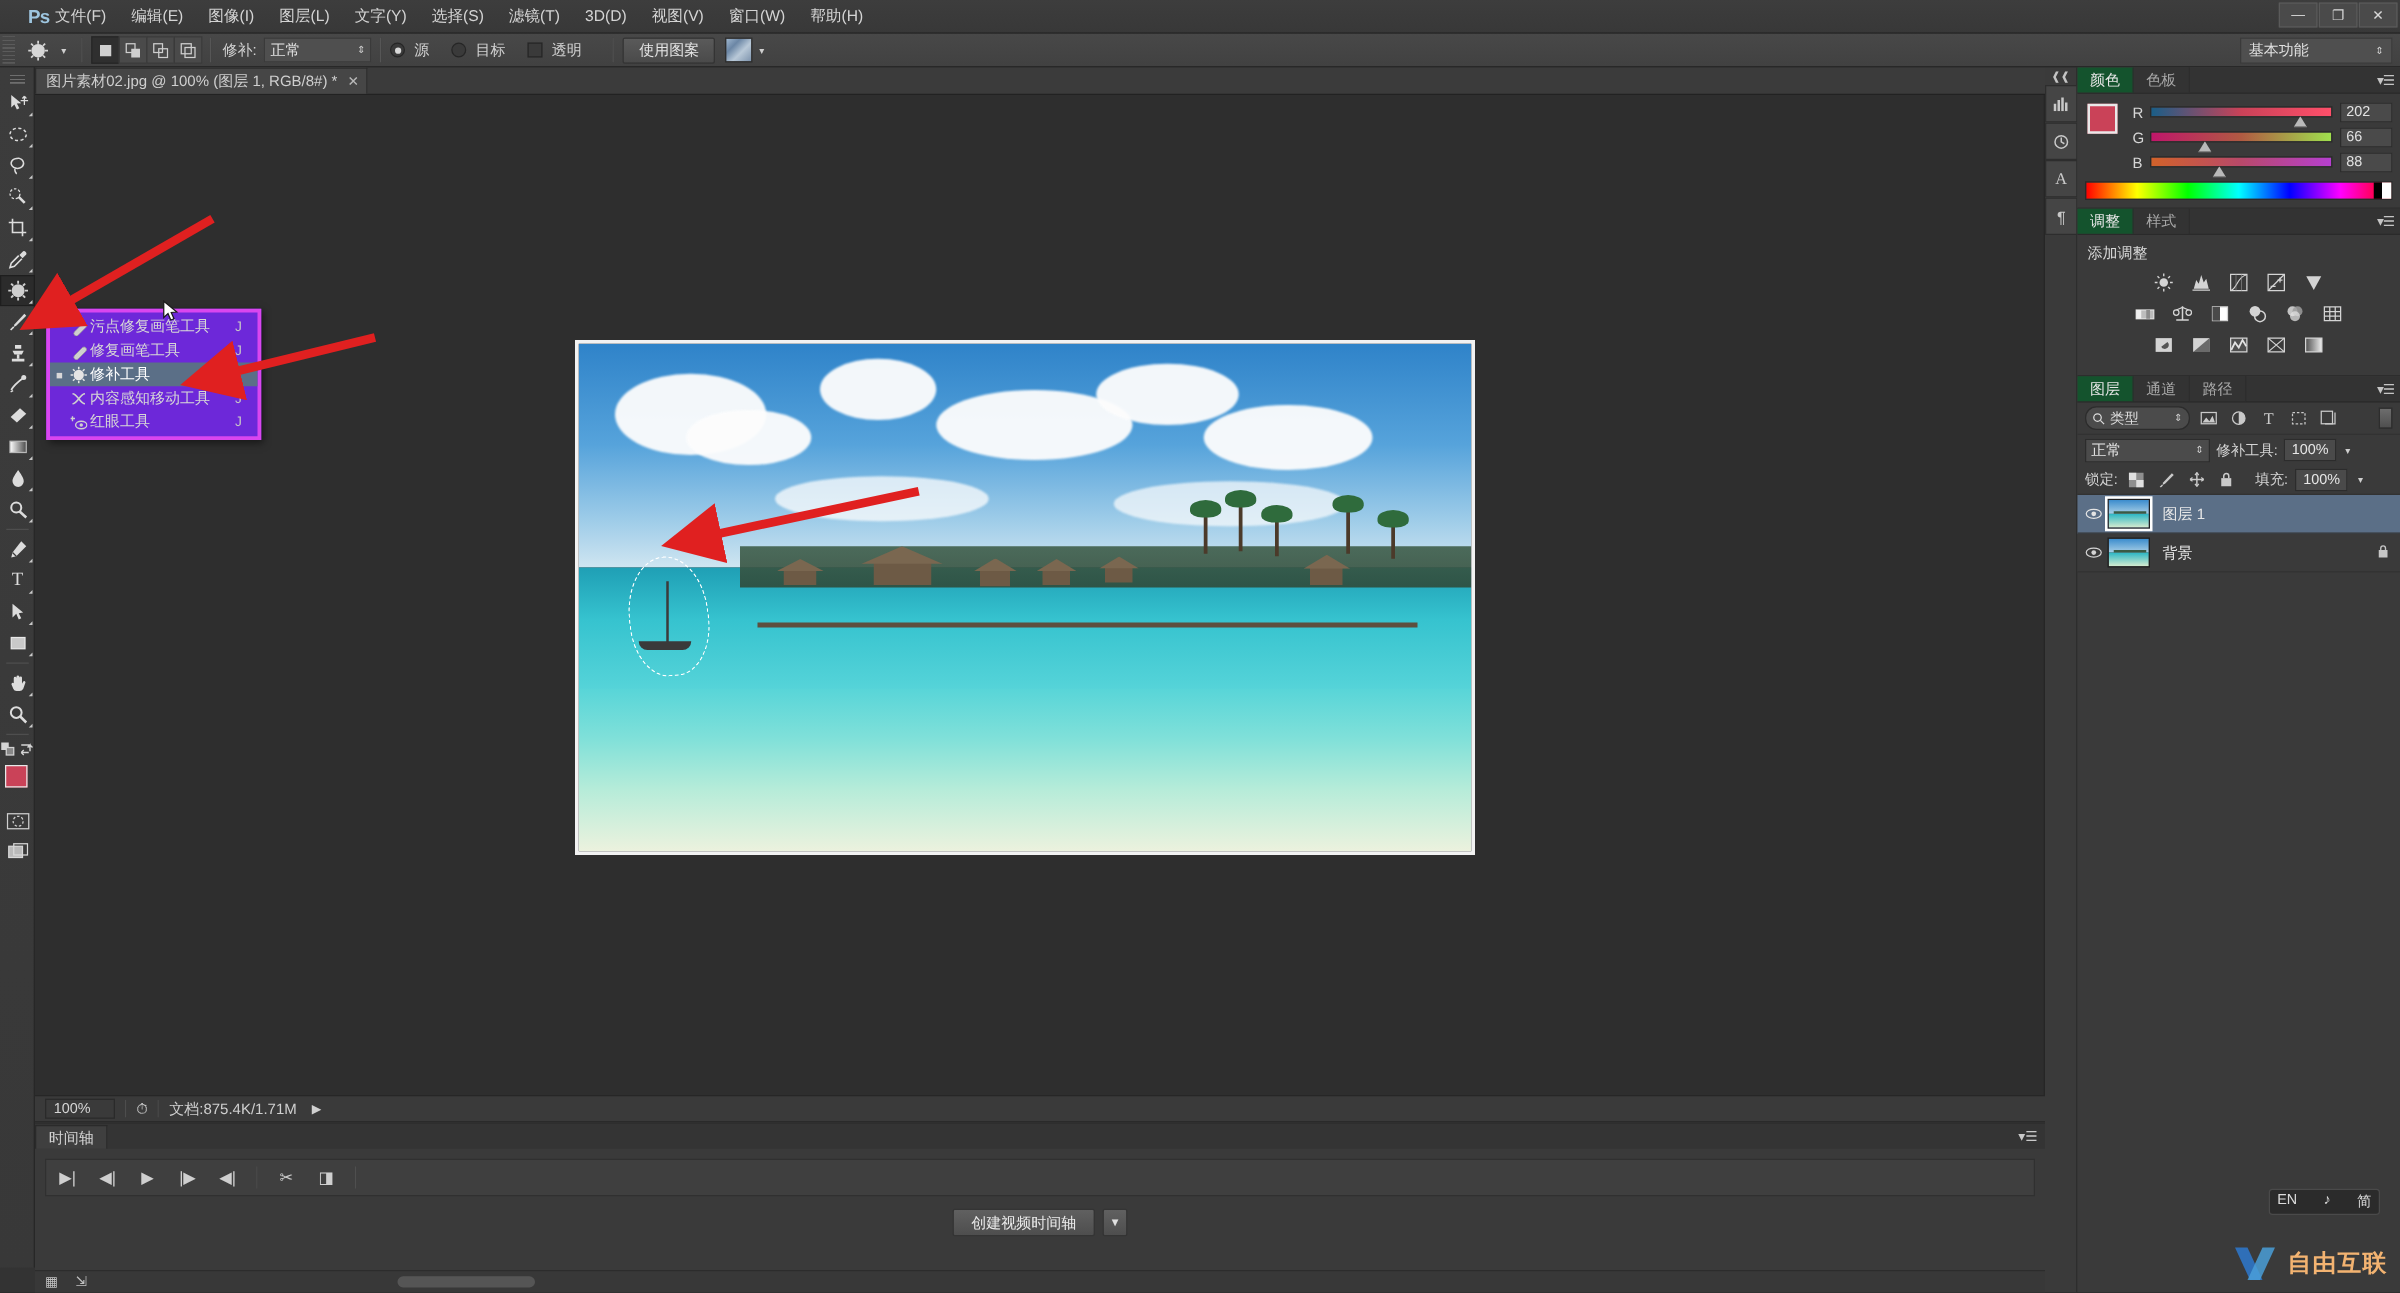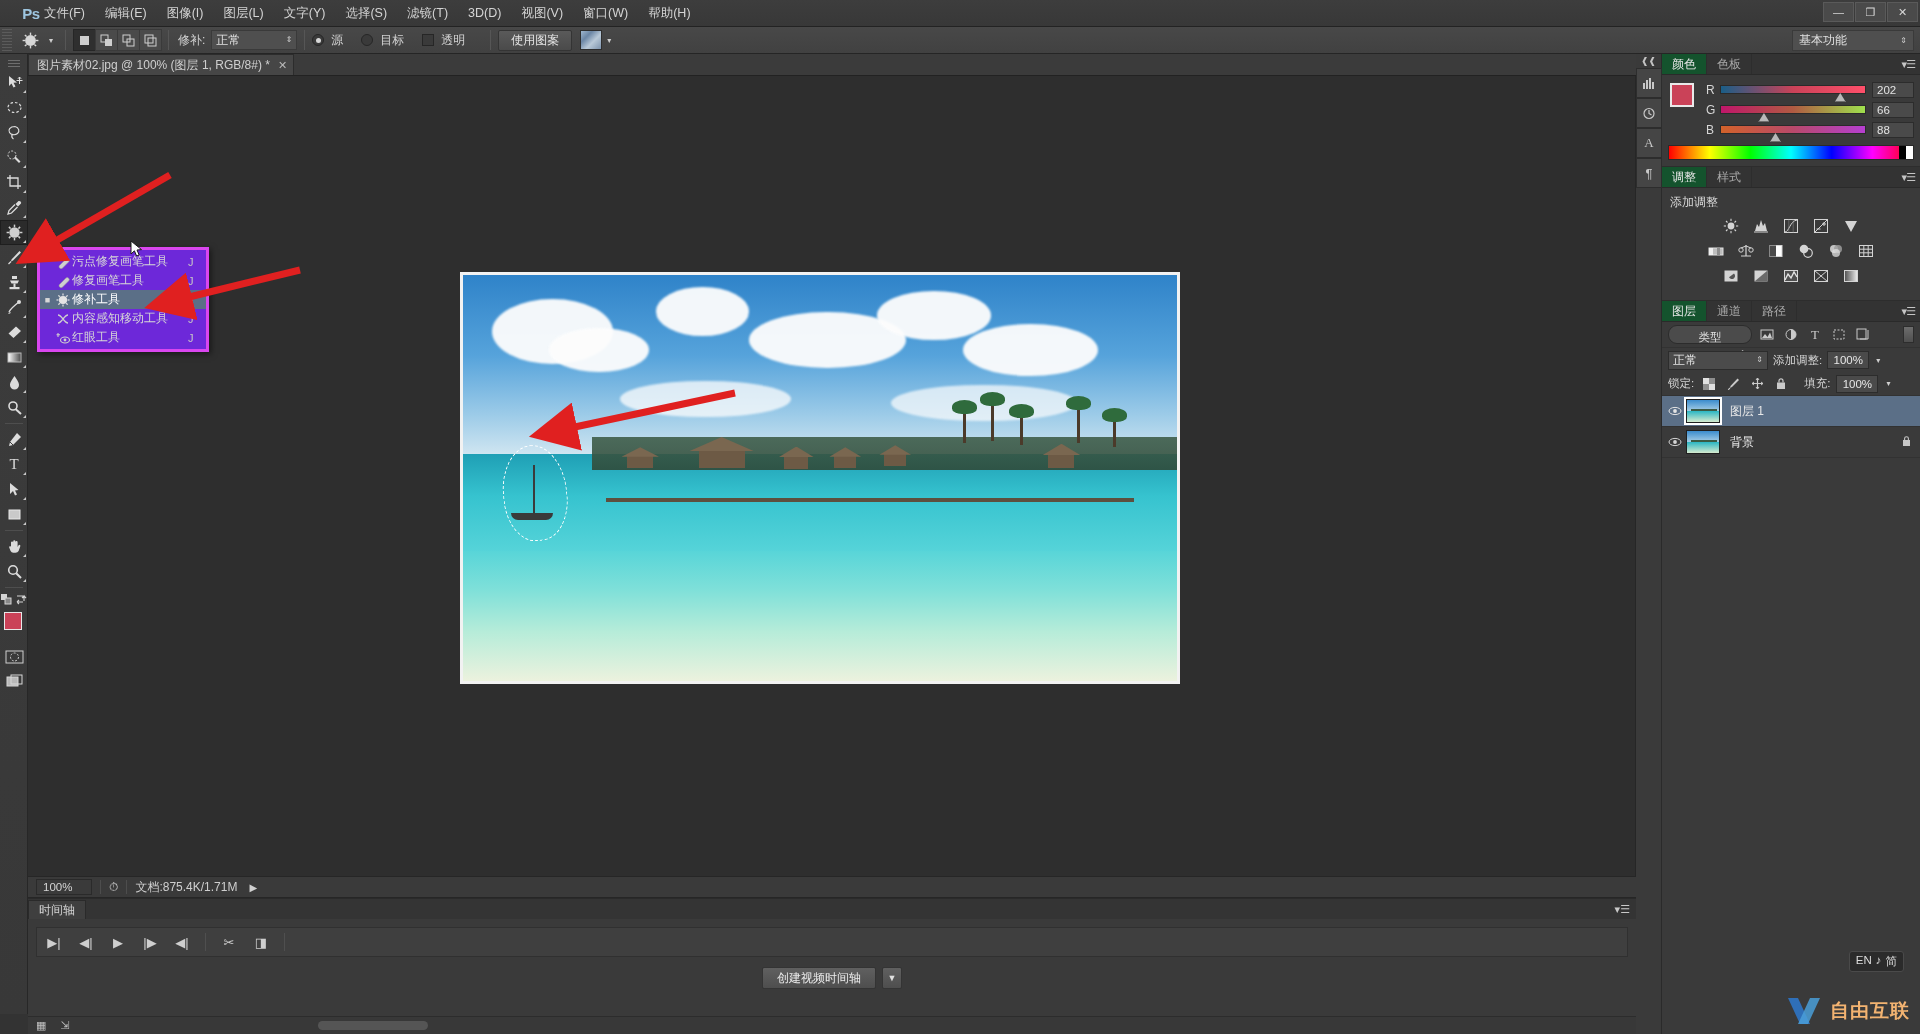--- a/index.html
+++ b/index.html
@@ -311,21 +311,21 @@
     width: 20px; height: 18px; display:flex; align-items:center; justify-content:center;
   }
 
   
   .lay-toolrow {
     height: 26px; display:flex; align-items:center; padding: 0 6px; gap: 6px;
     border-bottom:1px solid #323232;
   }
   .filter-box {
     width: 84px; height: 19px; background:#4b4b4b; border:1px solid #2c2c2c; border-radius: 9px;
-    display:flex; align-items:center; padding: 0 5px; gap:4px; color:#dedede; font-size:11.5px;flex-direction:column;
+    display:flex; align-items:center; padding: 0 5px; gap:4px; color:#dedede; font-size:11.5px;
   }
   .filter-caret { margin-left:auto; font-size:8px; color:#cfcfcf;}
   .lay-ico { width:18px; height:18px; display:flex; align-items:center; justify-content:center; color:#c9c9c9; }
   .lay-toggle { width:11px; height:17px; background:linear-gradient(#6d6d6d,#4f4f4f); border:1px solid #2d2d2d; margin-left:auto;}
   .lay-row2 { height: 24px; display:flex; align-items:center; padding: 0 6px; gap: 5px; }
   .blend-sel {
     width: 100px; height: 19px; background:#4b4b4b; border:1px solid #2c2c2c;
     color:#e2e2e2; font-size:12px; display:flex; align-items:center; padding:0 4px; justify-content:space-between;
   }
   .lsmall { color:#d4d4d4; font-size:11.5px; white-space:nowrap; }
@@ -351,21 +351,21 @@
   .lname { color:#e8e8e8; font-size:12px; margin-left:10px; }
   .llock { margin-left:auto; margin-right:8px; color:#c6c6c6; font-size:11px; }
 
   
   .watermark {
     position:absolute; right: 10px; bottom: 6px; display:flex; align-items:center; gap:6px; z-index: 50;
   }
   .wm-text { color:#fdba74; font-size:19px; font-weight:bold; letter-spacing:1px; opacity:.95; }
   .ime-badge {
     position:absolute; right: 16px; bottom: 62px; background:#2b2b2b; border:1px solid #4a4a4a;
-    border-radius:3px; padding: 2px 6px; color:#dcdcdc; font-size:11.5px; display:flex; gap:4px; z-index:50;
+    border-radius:3px; padding: 2px 6px; color:#dcdcdc; font-size:11.5px; display:flex; gap:21px; z-index:50;
   }
 </style>
 </head>
 <body>
 
 <div class="app">
 
   <div class="menubar">
     <div class="ps-logo">Ps</div>
     <div class="menu-item">文件(F)</div>
@@ -1053,21 +1053,21 @@
             </svg>
         </span>
         <span class="lay-toggle"></span>
       </div>
 
       <div class="lay-row2">
         <div class="blend-sel">
           <span>正常</span>
           <span class="sel-caret">⇕</span>
         </div>
-        <span class="lsmall">添加调整:</span>
+        <span class="lsmall">修补工具:</span>
         <span class="numbox">100%</span>
         <span class="numcaret">▾</span>
       </div>
 
       <div class="lay-row3">
         <span class="lsmall">锁定:</span>
         <span class="lay-ico">
           <svg width="12" height="12">
               <rect width="12" height="12" fill="#8f8f8f"></rect>
               <rect x="0" y="0" width="6" height="6" fill="#e0e0e0"></rect>

